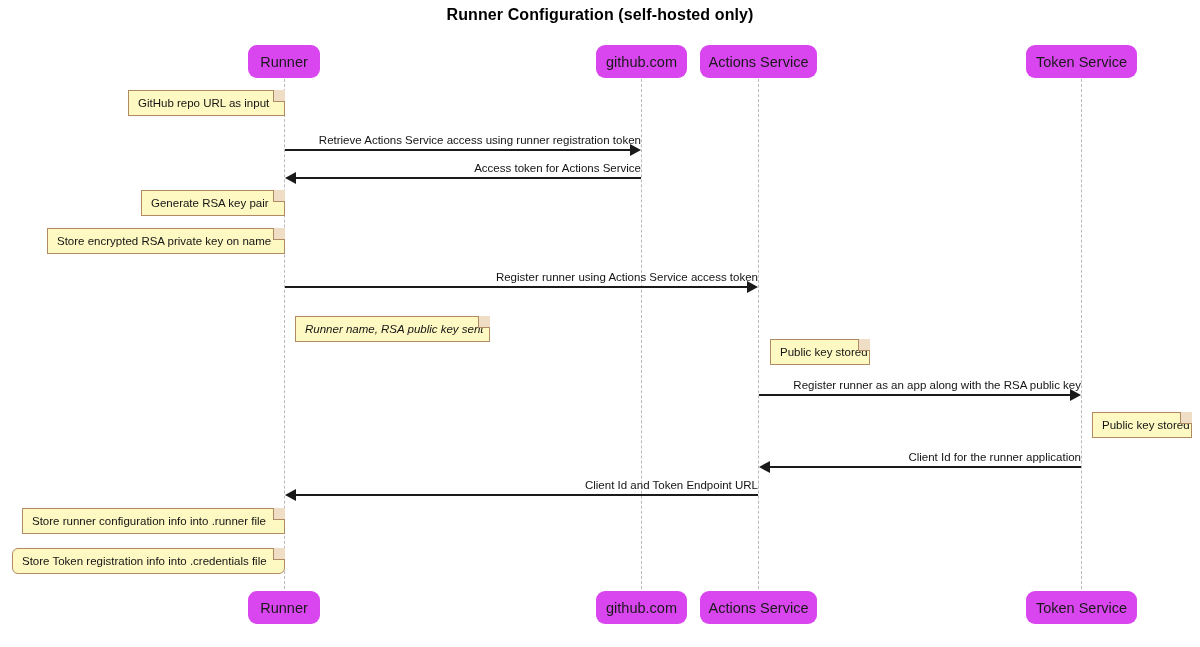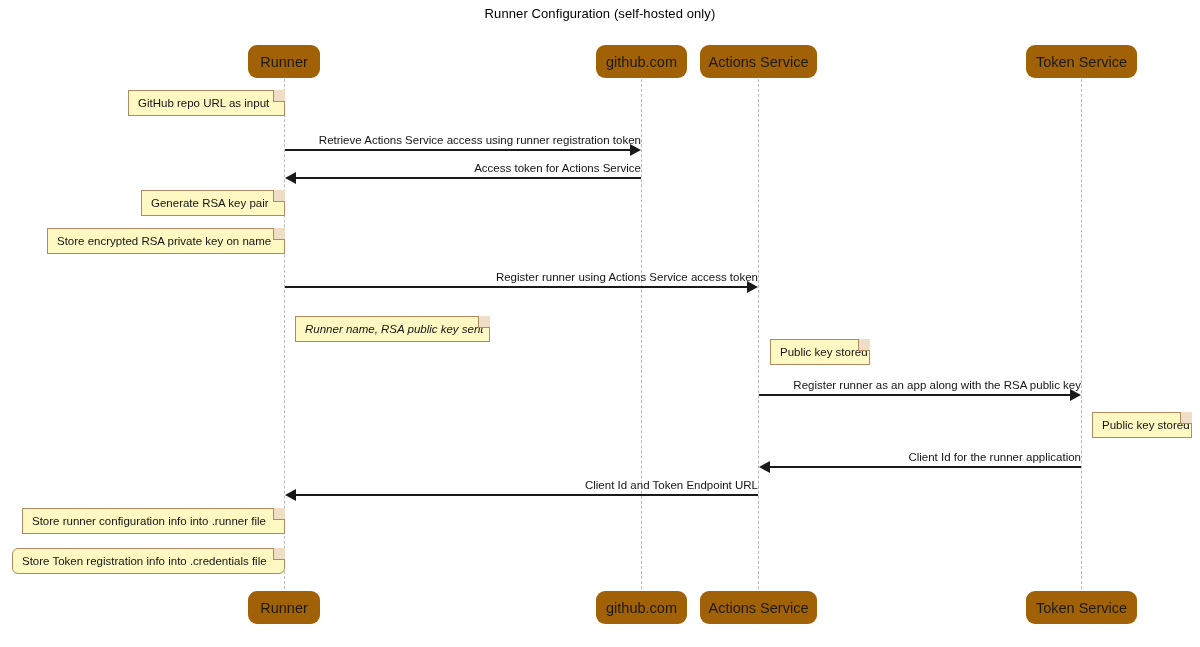--- a/index.html
+++ b/index.html
@@ -17,38 +17,38 @@
     height: 647px;
     background: #ffffff;
     overflow: hidden;
   }
   .diagram-title {
     position: absolute;
     left: 0;
     top: 6px;
     width: 1200px;
     text-align: center;
-    font-size: 13px;
-    font-weight: normal;
+    font-size: 16px;
+    font-weight: bold;
     color: #000;
     letter-spacing: 0.1px;
   }
   
   .lifeline {
     position: absolute;
     top: 79px;
     height: 510px;
     width: 0;
     border-left: 1.5px dashed #b9b9b9;
   }
   
   .participant {
     position: absolute;
     height: 33px;
-    background: #a16207;
+    background: #d946ef;
     border-radius: 9px;
     display: flex;
     align-items: center;
     justify-content: center;
     font-size: 14.5px;
     color: #1a1a1a;
     white-space: nowrap;
     box-sizing: border-box;
     padding: 0 9px;
   }

